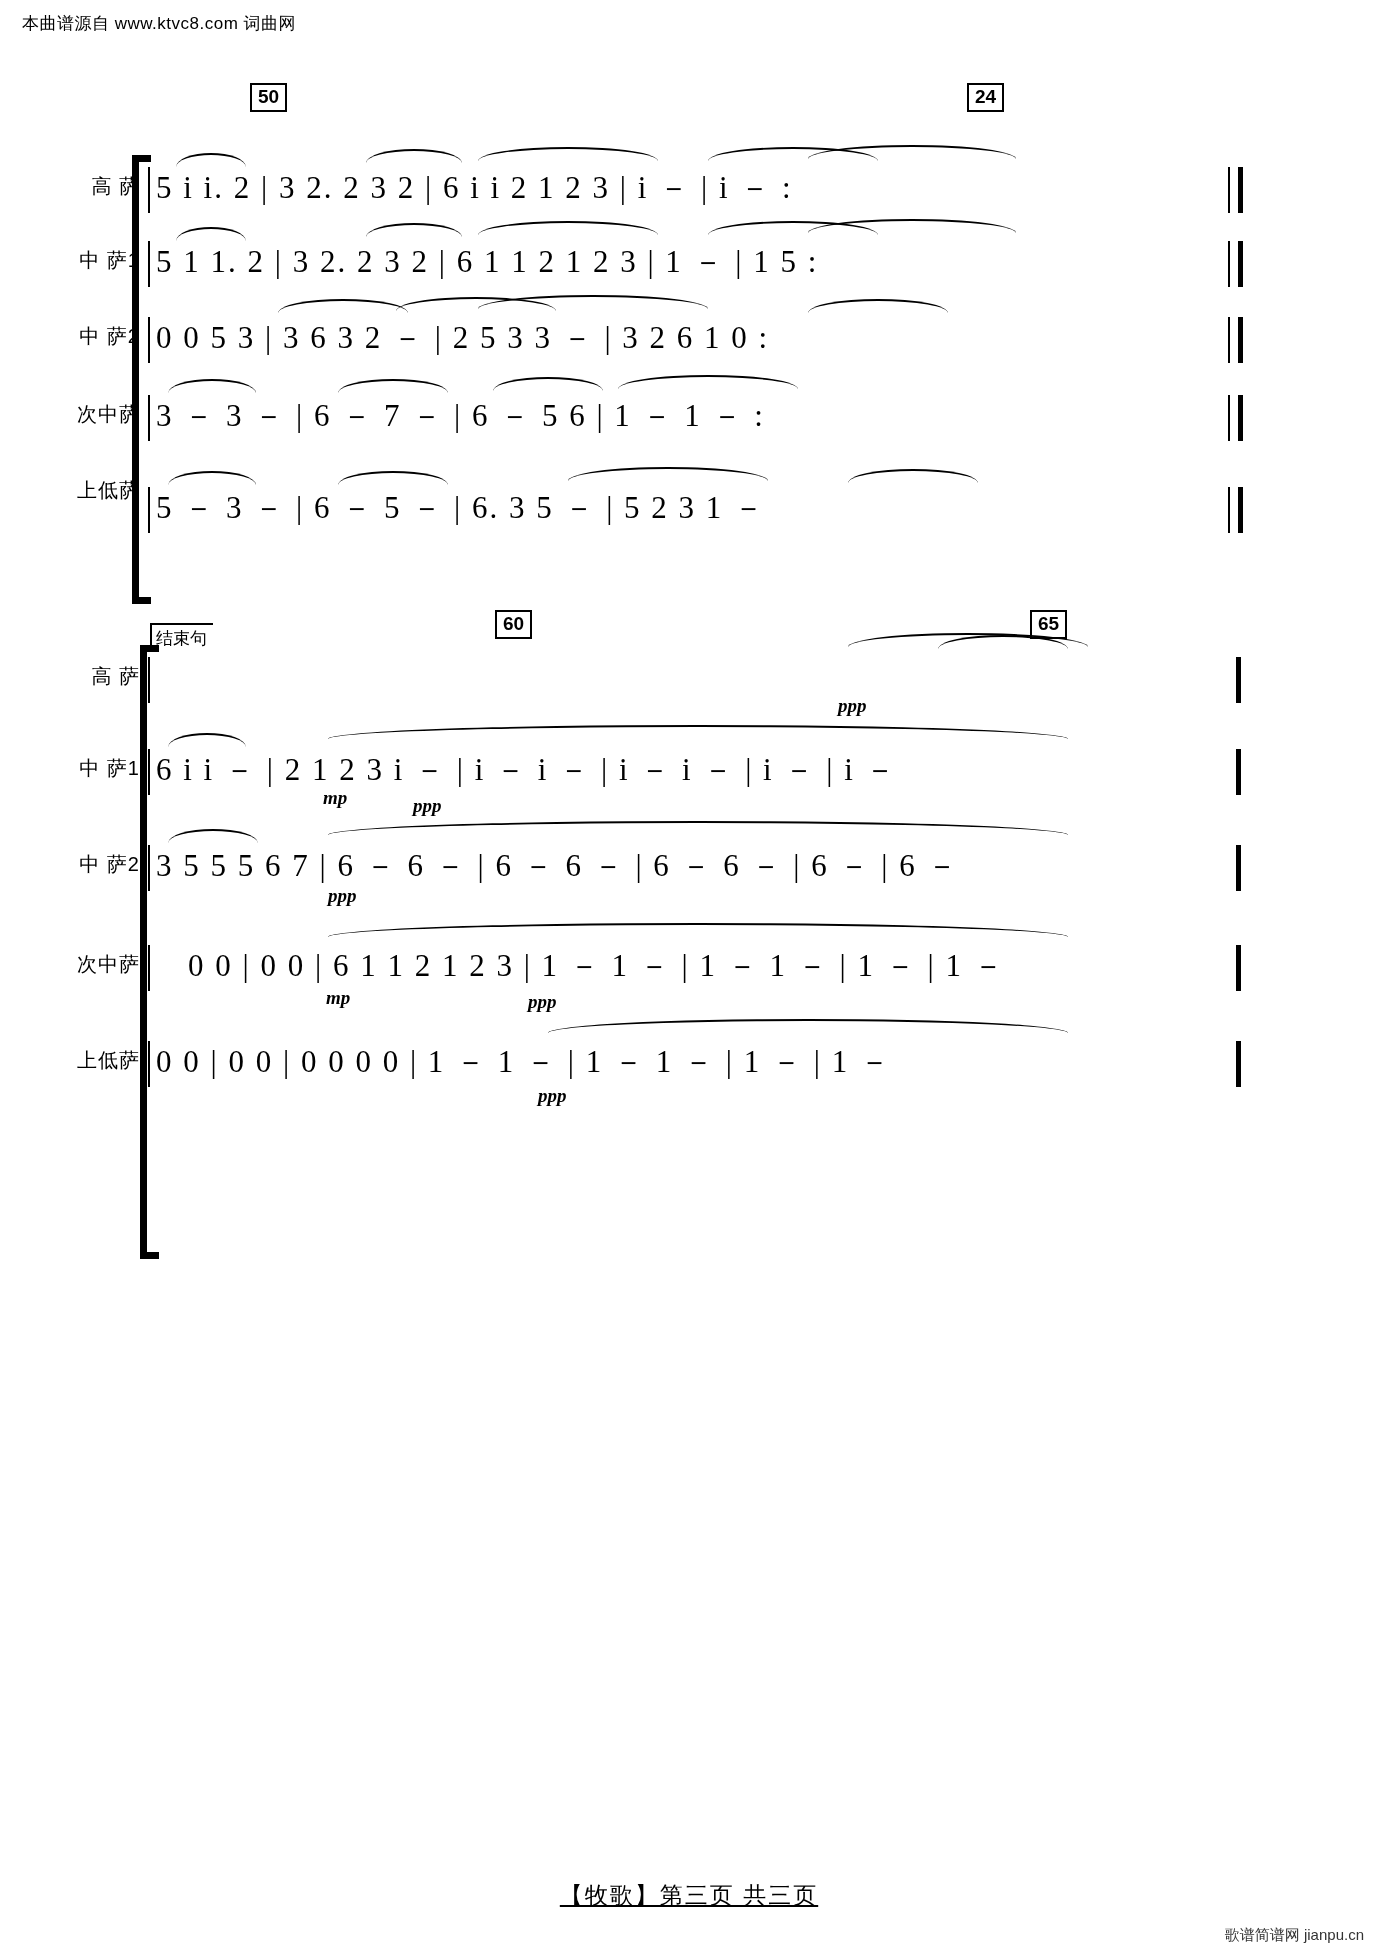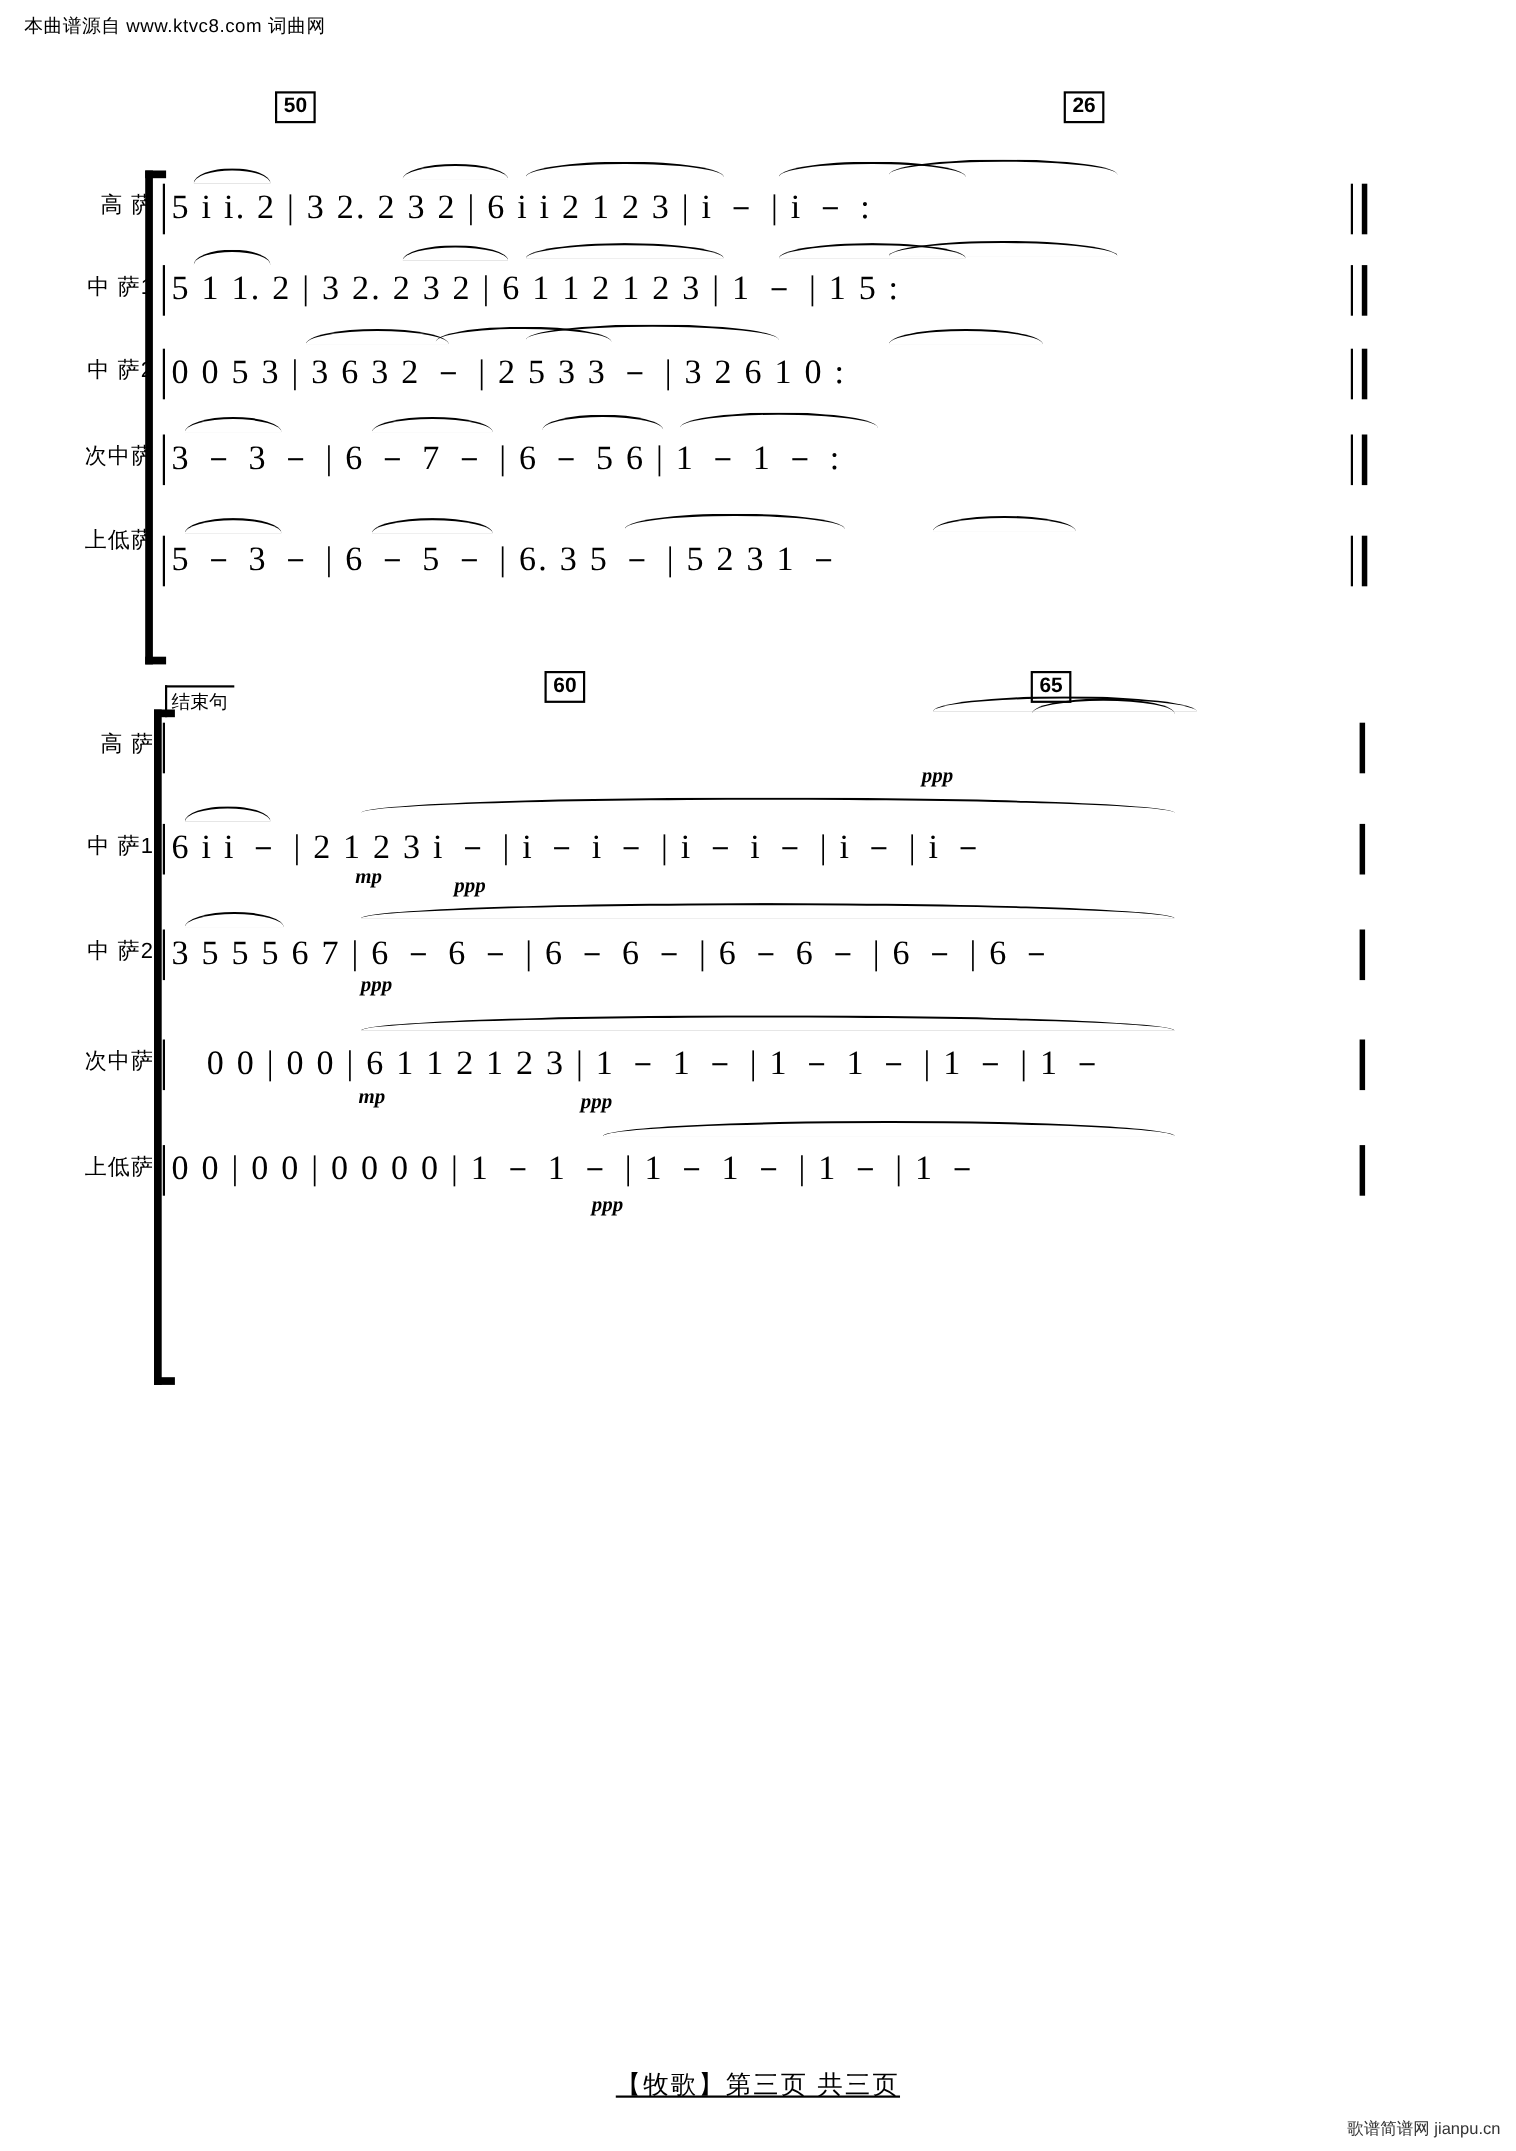--- a/index.html
+++ b/index.html
@@ -159,21 +159,21 @@
 </head>
 <body>
 
 <div class="page">
 
   <div class="source-credit">本曲谱源自 www.ktvc8.com 词曲网</div>
 
   <div class="system" id="system1">
 
     <div class="rehearsal" style="left:250px; top:-12px;">50</div>
-    <div class="rehearsal" style="left:967px; top:-12px;">26</div>
+    <div class="rehearsal" style="left:967px; top:-12px;">24</div>
 
     <div class="brace" style="left:132px; top:60px; height:435px;"></div>
 
     <div class="part-label" style="left:40px; top:78px; width:100px;">高 萨</div>
     <div class="part-row" style="top:70px;">
       <div class="barline" style="left:0px;"></div>
       <div class="slur" style="left:28px; top:-12px; width:70px;"></div>
       <div class="slur" style="left:218px; top:-16px; width:96px;"></div>
       <div class="slur" style="left:330px; top:-18px; width:180px;"></div>
       <div class="slur" style="left:560px; top:-18px; width:170px;"></div>
@@ -230,21 +230,21 @@
       <div class="notes" style="left:8px; top:2px; letter-spacing:2px;">5  －  3  －  | 6  －  5  －  | 6.  3  5  －  | 5  2 3  1  －</div>
       <div class="barline" style="left:1080px;"></div>
       <div class="barline thick" style="left:1090px;"></div>
     </div>
   </div>
 
   <div class="system" id="system2">
 
     <div class="ending-mark" style="left:150px; top:-32px;">结束句</div>
     <div class="rehearsal" style="left:495px; top:-45px;">60</div>
-    <div class="rehearsal" style="left:937px; top:-45px;text-align:right;">65</div>
+    <div class="rehearsal" style="left:1030px; top:-45px;text-align:right;">65</div>
 
     <div class="brace" style="left:140px; top:-10px; height:600px;"></div>
 
     <div class="part-label" style="left:40px; top:8px; width:100px;">高 萨</div>
     <div class="part-row" style="top:0px;">
       <div class="barline" style="left:0px;"></div>
       <div class="slur" style="left:700px; top:-22px; width:240px;"></div>
       <div class="slur" style="left:790px; top:-20px; width:130px;"></div>
       <div class="dyn" style="left:690px; top:40px;">ppp</div>
       <div class="barline thick" style="left:1088px;"></div>

